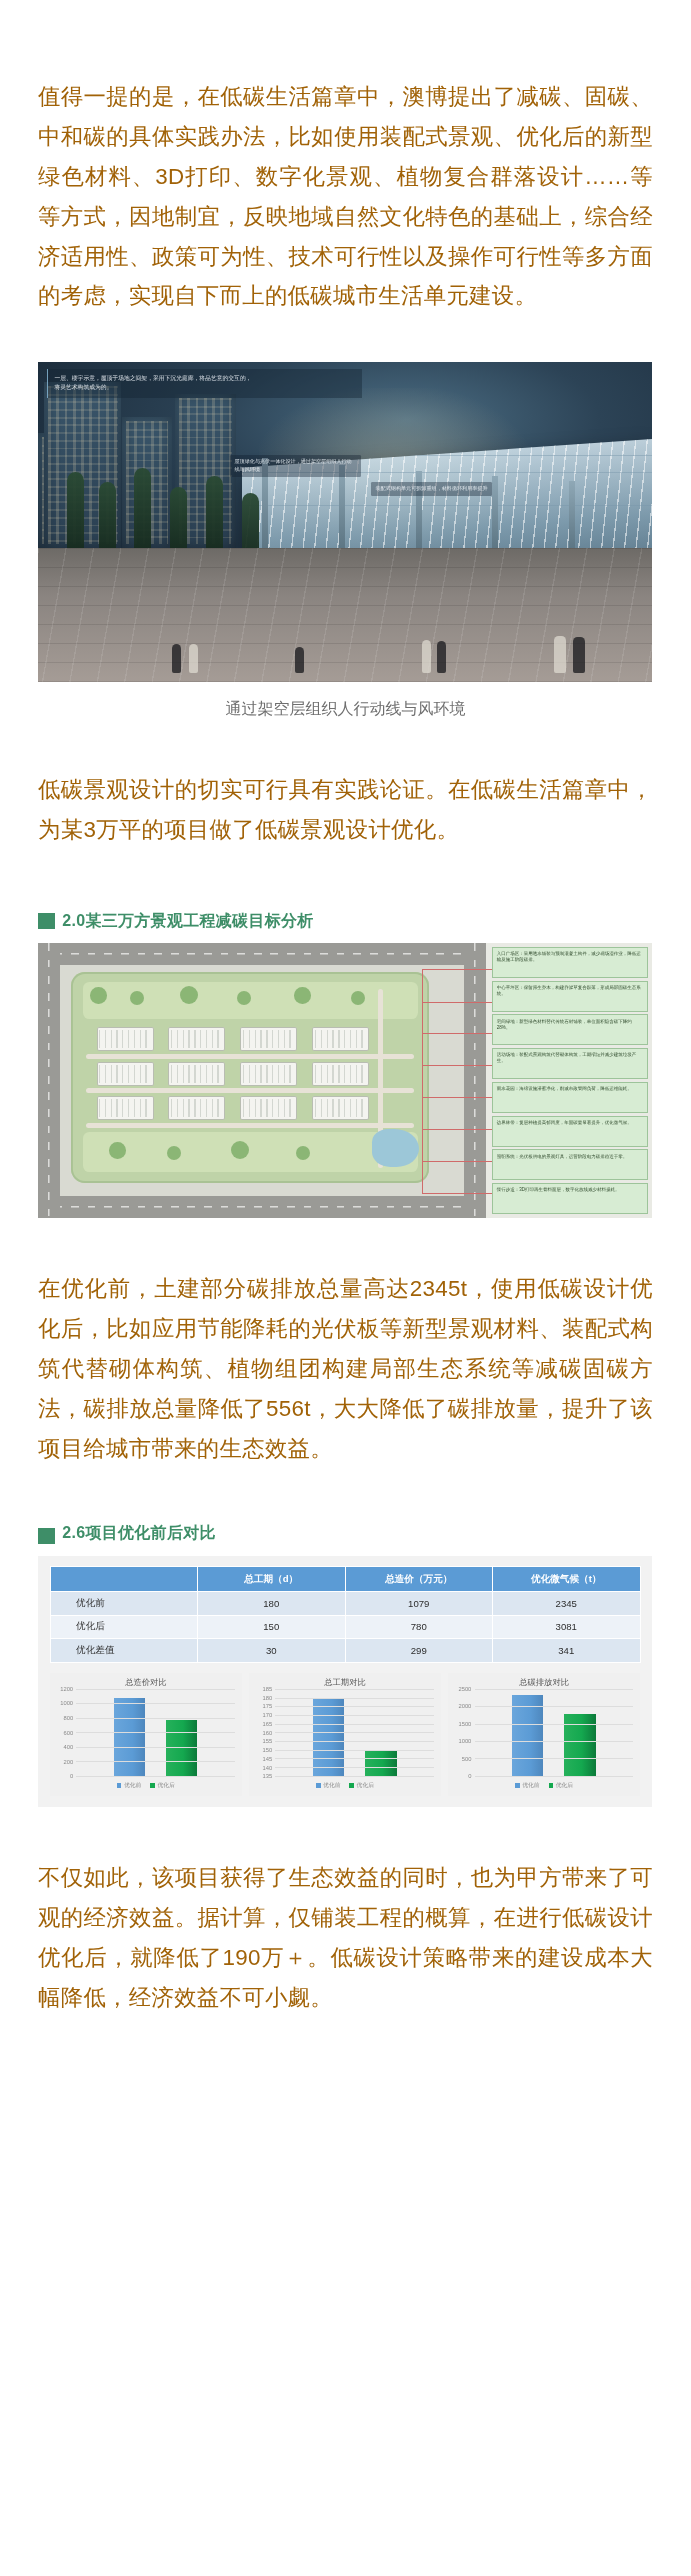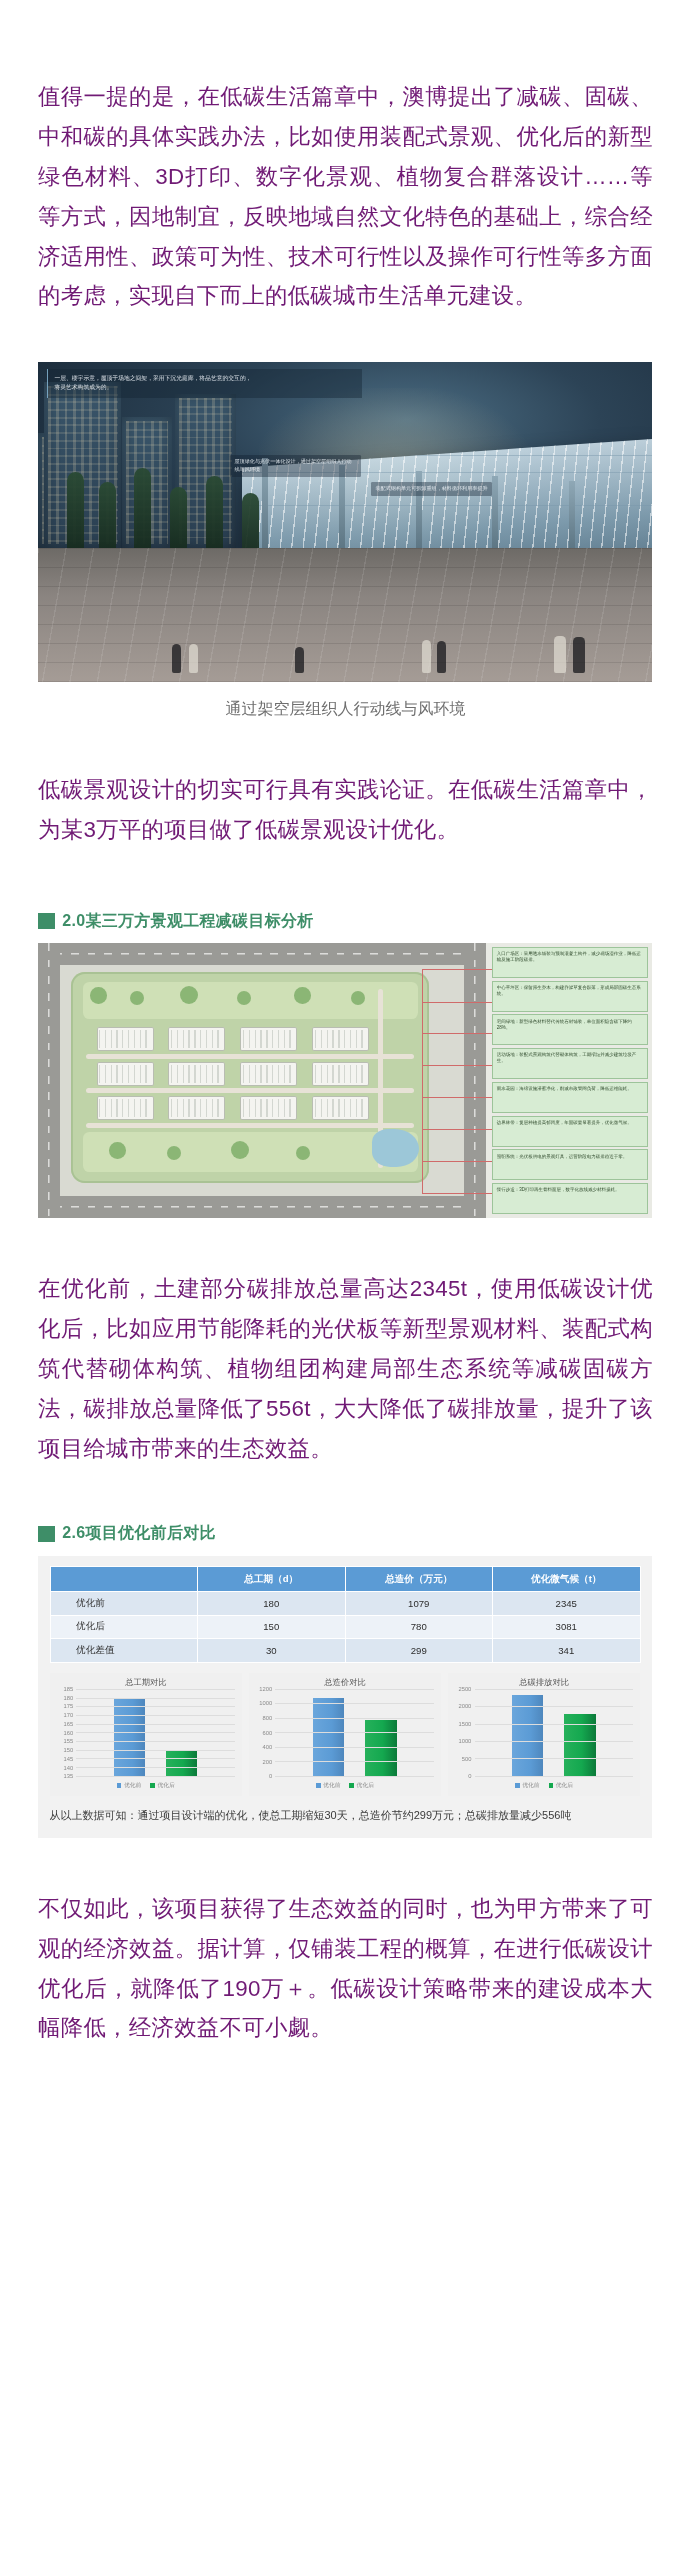--- a/index.html
+++ b/index.html
@@ -20,21 +20,21 @@
     position: relative;
     box-sizing: border-box;
     padding: 0 0 38px 0;
   }
 
   
   .para {
     margin: 0 38px;
     font-size: 22.4px;
     line-height: 1.78;
-    color: #701a75;
+    color: #a16207;
     letter-spacing: 0.3px;
     text-align: justify;
     text-justify: inter-ideograph;
   }
   .para-1 { padding-top: 77px; }
   .para-2 { padding-top: 50px; }
   .para-3 { padding-top: 51px; }
   .para-4 { padding-top: 51px; }
 
   
@@ -170,21 +170,21 @@
   }
 
   
   .section-head {
     margin: 0 38px;
     display: flex;
     align-items: center;
     gap: 7.7px;
   }
   .sh-1 { padding-top: 61px; }
-  .sh-2 { padding-top: 55px; }
+  .sh-2 { padding-top: 55px; align-items: flex-end; }
   .sh-square {
     width: 16.6px;
     height: 16.6px;
     background: #3e8e68;
     flex: 0 0 auto;
   }
   .sh-text {
     font-size: 16px;
     color: #3e8e68;
     font-weight: 600;
@@ -573,20 +573,55 @@
           <td class="rowhead">优化差值</td>
           <td>30</td>
           <td>299</td>
           <td>341</td>
         </tr>
       </tbody>
     </table>
 
     <div class="charts">
       <div class="chart">
+        <div class="chart-title">总造价对比</div>
+        <div class="plot">
+          <div class="bars">
+            <div class="bar before" title="优化前: 1079" style="height: 89.9167%;"></div>
+            <div class="bar after" title="优化后: 780" style="height: 65%;"></div>
+          </div>
+        <div class="gridline" style="bottom: 0%;">
+              <div class="ytick" style="bottom: 0%; transform: translateY(50%);">0</div>
+            </div>
+            <div class="gridline" style="bottom: 16.6667%;">
+              <div class="ytick" style="bottom: 16.6667%; transform: translateY(50%);">200</div>
+            </div>
+            <div class="gridline" style="bottom: 33.3333%;">
+              <div class="ytick" style="bottom: 33.3333%; transform: translateY(50%);">400</div>
+            </div>
+            <div class="gridline" style="bottom: 50%;">
+              <div class="ytick" style="bottom: 50%; transform: translateY(50%);">600</div>
+            </div>
+            <div class="gridline" style="bottom: 66.6667%;">
+              <div class="ytick" style="bottom: 66.6667%; transform: translateY(50%);">800</div>
+            </div>
+            <div class="gridline" style="bottom: 83.3333%;">
+              <div class="ytick" style="bottom: 83.3333%; transform: translateY(50%);">1000</div>
+            </div>
+            <div class="gridline" style="bottom: 100%;">
+              <div class="ytick" style="bottom: 100%; transform: translateY(50%);">1200</div>
+            </div>
+          </div>
+        <div class="legend">
+          <span><span class="sw b"></span><i>优化前</i></span>
+          <span><span class="sw g"></span><i>优化后</i></span>
+        </div>
+      </div>
+
+      <div class="chart">
         <div class="chart-title">总工期对比</div>
         <div class="plot">
           <div class="bars">
             <div class="bar before" title="优化前: 180" style="height: 90%;"></div>
             <div class="bar after" title="优化后: 150" style="height: 30%;"></div>
           </div>
         <div class="gridline" style="bottom: 0%;">
               <div class="ytick" style="bottom: 0%; transform: translateY(50%);">135</div>
             </div>
             <div class="gridline" style="bottom: 10%;">
@@ -611,55 +646,20 @@
               <div class="ytick" style="bottom: 70%; transform: translateY(50%);">170</div>
             </div>
             <div class="gridline" style="bottom: 80%;">
               <div class="ytick" style="bottom: 80%; transform: translateY(50%);">175</div>
             </div>
             <div class="gridline" style="bottom: 90%;">
               <div class="ytick" style="bottom: 90%; transform: translateY(50%);">180</div>
             </div>
             <div class="gridline" style="bottom: 100%;">
               <div class="ytick" style="bottom: 100%; transform: translateY(50%);">185</div>
-            </div>
-          </div>
-        <div class="legend">
-          <span><span class="sw b"></span><i>优化前</i></span>
-          <span><span class="sw g"></span><i>优化后</i></span>
-        </div>
-      </div>
-
-      <div class="chart">
-        <div class="chart-title">总造价对比</div>
-        <div class="plot">
-          <div class="bars">
-            <div class="bar before" title="优化前: 1079" style="height: 89.9167%;"></div>
-            <div class="bar after" title="优化后: 780" style="height: 65%;"></div>
-          </div>
-        <div class="gridline" style="bottom: 0%;">
-              <div class="ytick" style="bottom: 0%; transform: translateY(50%);">0</div>
-            </div>
-            <div class="gridline" style="bottom: 16.6667%;">
-              <div class="ytick" style="bottom: 16.6667%; transform: translateY(50%);">200</div>
-            </div>
-            <div class="gridline" style="bottom: 33.3333%;">
-              <div class="ytick" style="bottom: 33.3333%; transform: translateY(50%);">400</div>
-            </div>
-            <div class="gridline" style="bottom: 50%;">
-              <div class="ytick" style="bottom: 50%; transform: translateY(50%);">600</div>
-            </div>
-            <div class="gridline" style="bottom: 66.6667%;">
-              <div class="ytick" style="bottom: 66.6667%; transform: translateY(50%);">800</div>
-            </div>
-            <div class="gridline" style="bottom: 83.3333%;">
-              <div class="ytick" style="bottom: 83.3333%; transform: translateY(50%);">1000</div>
-            </div>
-            <div class="gridline" style="bottom: 100%;">
-              <div class="ytick" style="bottom: 100%; transform: translateY(50%);">1200</div>
             </div>
           </div>
         <div class="legend">
           <span><span class="sw b"></span><i>优化前</i></span>
           <span><span class="sw g"></span><i>优化后</i></span>
         </div>
       </div>
 
       <div class="chart">
         <div class="chart-title">总碳排放对比</div>
@@ -687,19 +687,18 @@
               <div class="ytick" style="bottom: 100%; transform: translateY(50%);">2500</div>
             </div>
           </div>
         <div class="legend">
           <span><span class="sw b"></span><i>优化前</i></span>
           <span><span class="sw g"></span><i>优化后</i></span>
         </div>
       </div>
     </div>
 
-    <div class="card-note">从以上数据可知：通过项目设计端的优化，使总工期缩短30天，总造价节约299万元；总碳排放量减少556吨</div>
   </div>
 
   <p class="para para-4">不仅如此，该项目获得了生态效益的同时，也为甲方带来了可观的经济效益。据计算，仅铺装工程的概算，在进行低碳设计优化后，就降低了190万＋。低碳设计策略带来的建设成本大幅降低，经济效益不可小觑。</p>
 
 </div>
 
 
 </body></html>

